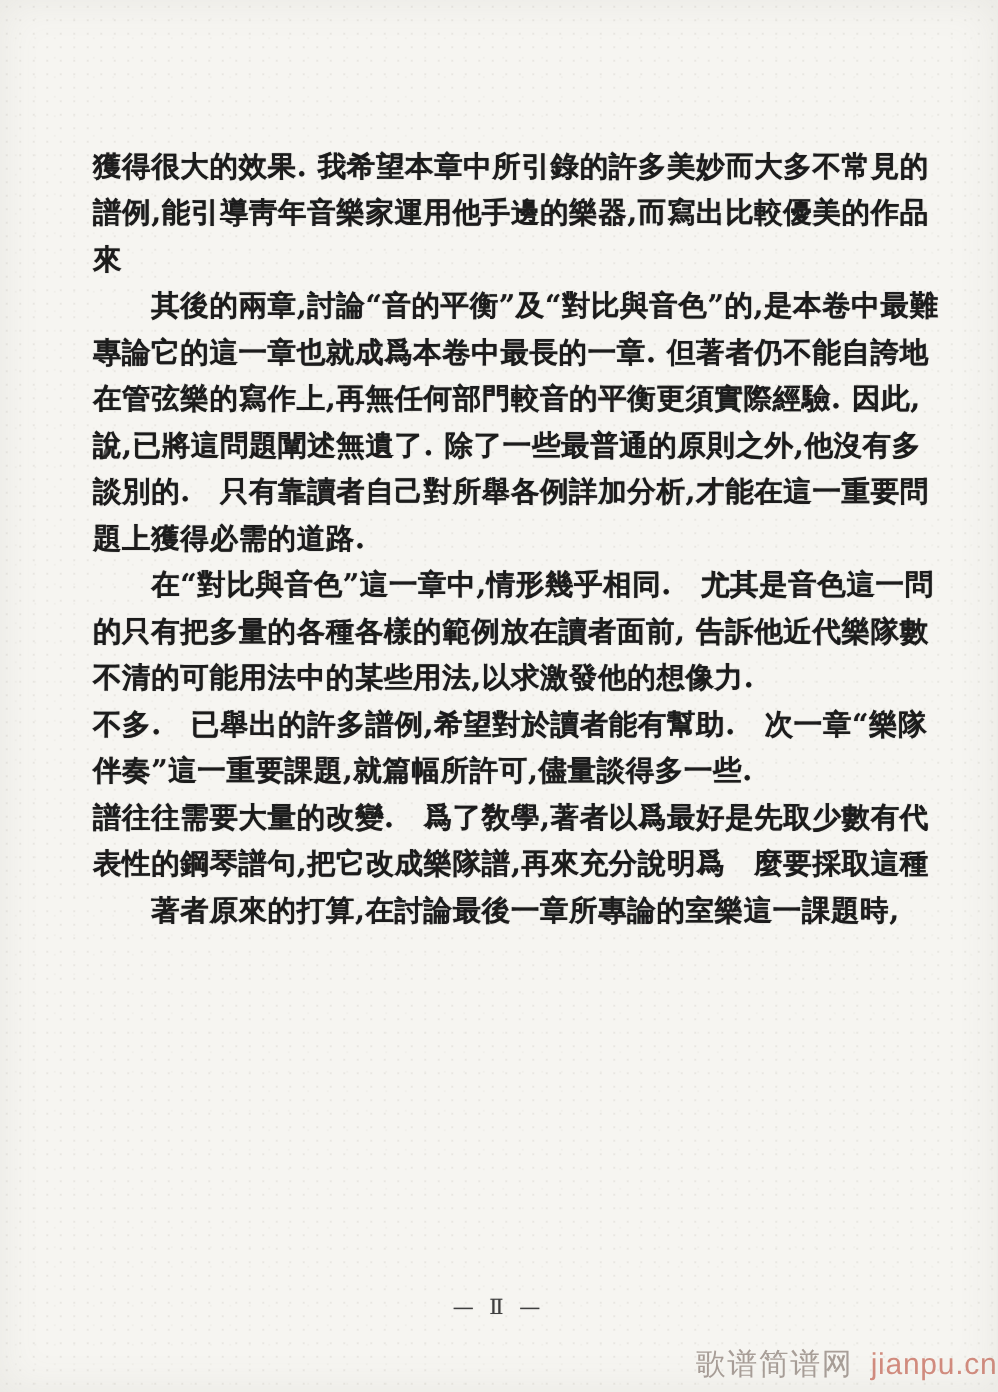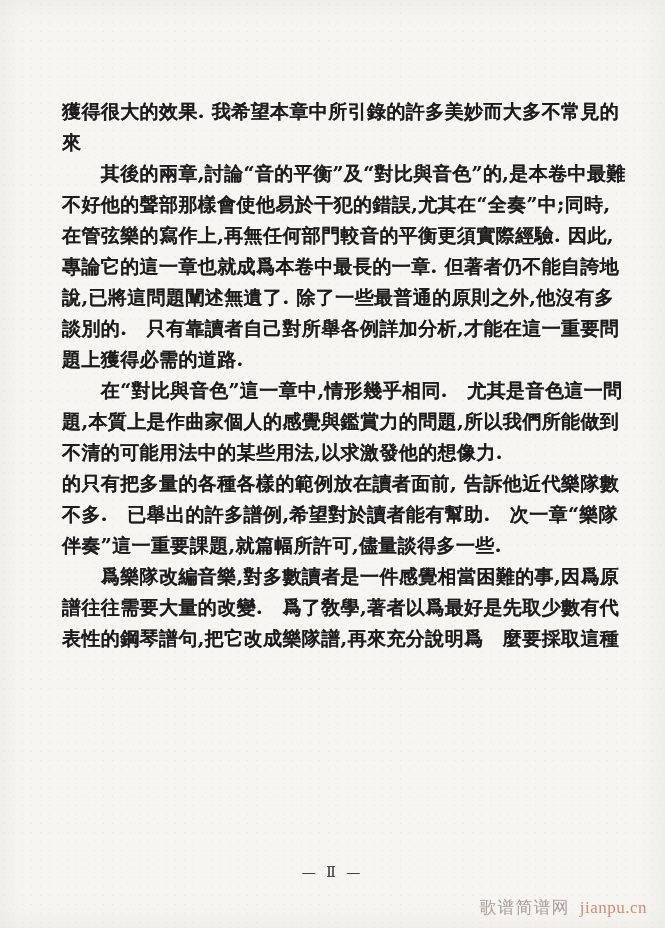--- a/index.html
+++ b/index.html
@@ -58,24 +58,24 @@
     right: 0;
     top: 864px;
     text-align: center;
     font-size: 14px;
     letter-spacing: 3px;
     color: #3f3f3f;
     text-shadow: 0 0 0.5px rgba(60,60,60,0.5);
   }
   .watermark {
     position: absolute;
-    right: 18px;
+    right: 0;
     top: 896px;
-    font-family: Liberation Serif, serif;
-    font-size: 17px;
+    font-family: Liberation Sans, sans-serif;
+    font-size: 20px;
     letter-spacing: 1px;
     white-space: nowrap;
     opacity: 0.85;
   }
   .watermark .wm-name { color: var(--wm-name-color, #9b9089); }
   .watermark .wm-url  { color: var(--wm-url-color, #cc7a6b); margin-left: 5px; letter-spacing: 0.5px; }
   .scan-speck {
     position: absolute;
     background: #2a2a2a;
     border-radius: 1px;
@@ -83,37 +83,36 @@
   }
   .speck-1 { left: 69px; top: 299px; width: 3px; height: 7px; transform: rotate(14deg); }
 </style>
 </head>
 <body>
 
 <div class="page" style="background: rgb(246, 245, 241);">
 
   <main class="text-block" style="color: rgb(28, 28, 28);">
       <div class="line">獲得很大的效果. 我希望本章中所引錄的許多美妙而大多不常見的</div>
+      <div class="line">譜例,能引導靑年音樂家運用他手邊的樂器,而寫出比較優美的作品</div>
       <div class="line">來</div>
       <div class="line">　　其後的兩章,討論“音的平衡”及“對比與音色”的,是本卷中最難</div>
-      <div class="line">不好他的聲部那樣會使他易於干犯的錯誤,尤其在“全奏”中;同時,</div>
+      <div class="line">專論它的這一章也就成爲本卷中最長的一章. 但著者仍不能自誇地</div>
       <div class="line">在管弦樂的寫作上,再無任何部門較音的平衡更須實際經驗. 因此,</div>
-      <div class="line">專論它的這一章也就成爲本卷中最長的一章. 但著者仍不能自誇地</div>
       <div class="line">說,已將這問題闡述無遺了. 除了一些最普通的原則之外,他沒有多</div>
       <div class="line">談別的.　只有靠讀者自己對所舉各例詳加分析,才能在這一重要問</div>
       <div class="line">題上獲得必需的道路.</div>
       <div class="line">　　在“對比與音色”這一章中,情形幾乎相同.　尤其是音色這一問</div>
-      <div class="line">題,本質上是作曲家個人的感覺與鑑賞力的問題,所以我們所能做到</div>
+      <div class="line">的只有把多量的各種各樣的範例放在讀者面前, 告訴他近代樂隊數</div>
       <div class="line">不清的可能用法中的某些用法,以求激發他的想像力.</div>
-      <div class="line">的只有把多量的各種各樣的範例放在讀者面前, 告訴他近代樂隊數</div>
       <div class="line">不多.　已舉出的許多譜例,希望對於讀者能有幫助.　次一章“樂隊</div>
       <div class="line">伴奏”這一重要課題,就篇幅所許可,儘量談得多一些.</div>
-      <div class="line">　　爲樂隊改編音樂,對多數讀者是一件感覺相當困難的事,因爲原</div>
       <div class="line">譜往往需要大量的改變.　爲了敎學,著者以爲最好是先取少數有代</div>
       <div class="line">表性的鋼琴譜句,把它改成樂隊譜,再來充分說明爲　麼要採取這種</div>
+      <div class="line">　　著者原來的打算,在討論最後一章所專論的室樂這一課題時,</div>
     </main>
 
   <span class="scan-speck speck-1"></span>
 
   <div class="page-number">— Ⅱ —</div>
 
   <div class="watermark">
     <span class="wm-name">歌谱简谱网</span>
     <span class="wm-url">jianpu.cn</span>
   </div>

